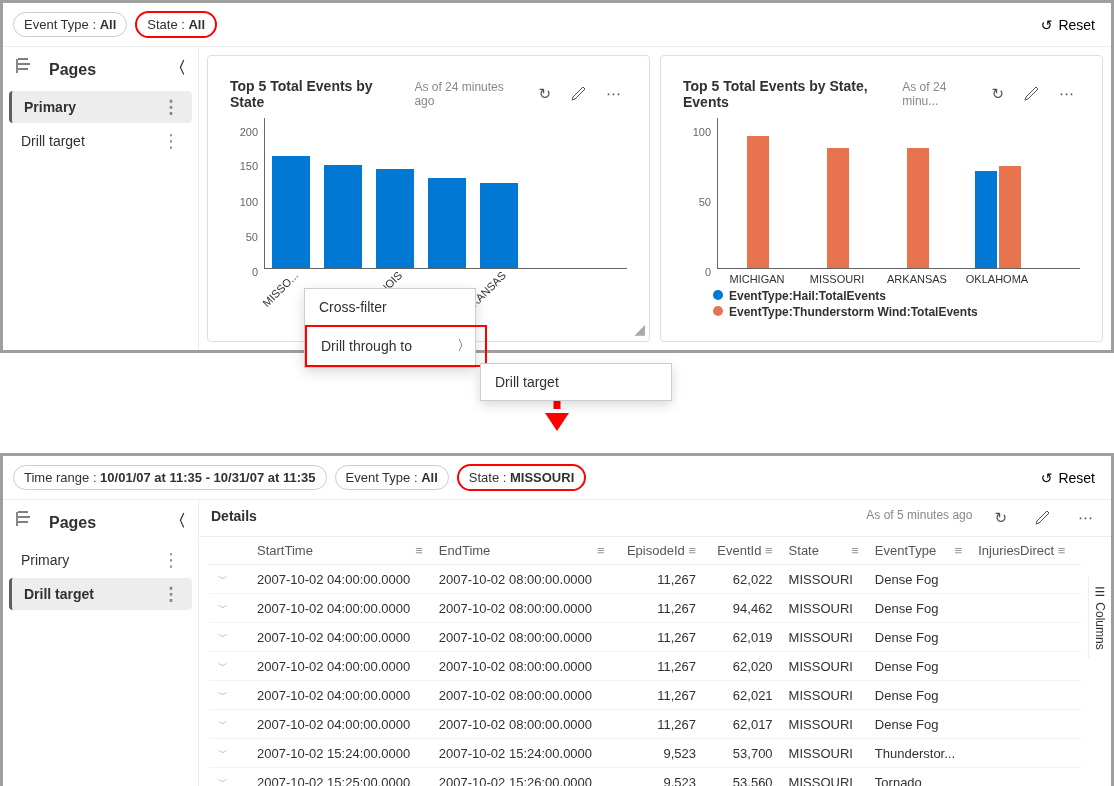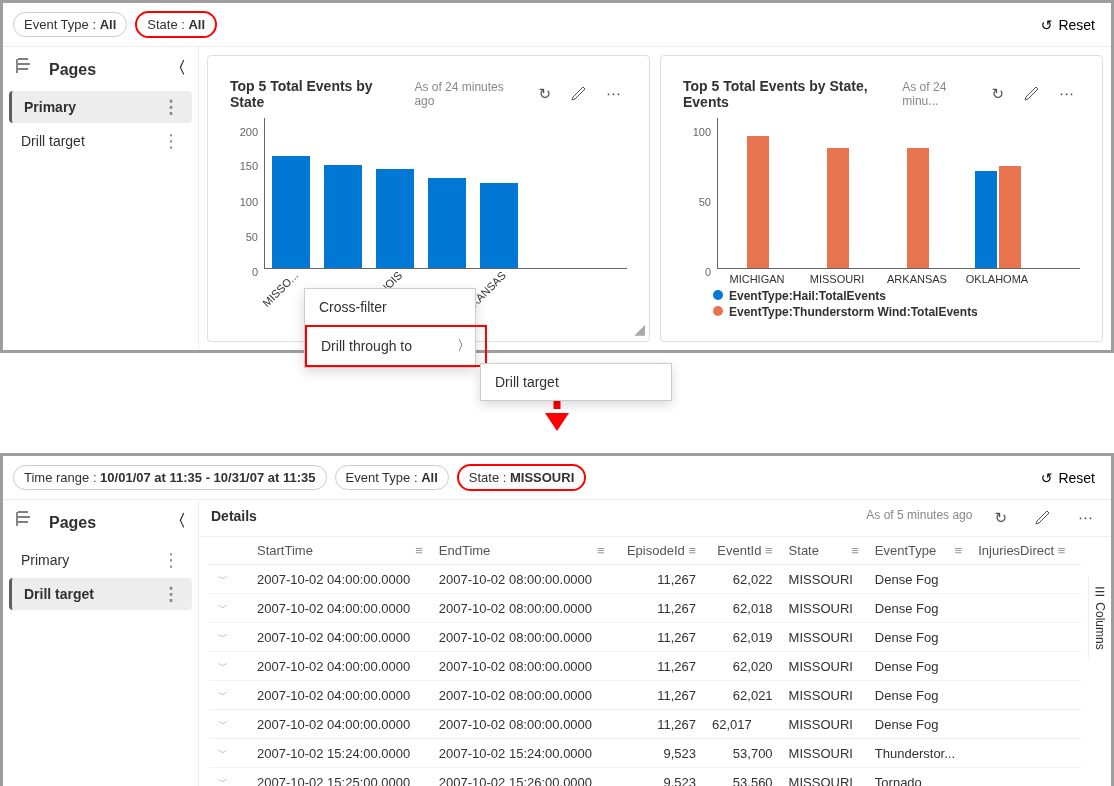--- a/index.html
+++ b/index.html
@@ -268,21 +268,21 @@
                 <td style="text-align:right">62,022</td>
                 <td>MISSOURI</td>
                 <td>Dense Fog</td>
                 <td></td>
               </tr>
               <tr>
                 <td><span class="chev">〉</span></td>
                 <td>2007-10-02 04:00:00.0000</td>
                 <td>2007-10-02 08:00:00.0000</td>
                 <td style="text-align:right">11,267</td>
-                <td style="text-align:right">62,018</td>
+                <td style="text-align:right">94,462</td>
                 <td>MISSOURI</td>
                 <td>Dense Fog</td>
                 <td></td>
               </tr>
               <tr>
                 <td><span class="chev">〉</span></td>
                 <td>2007-10-02 04:00:00.0000</td>
                 <td>2007-10-02 08:00:00.0000</td>
                 <td style="text-align:right">11,267</td>
                 <td style="text-align:right">62,019</td>
@@ -308,21 +308,21 @@
                 <td style="text-align:right">62,021</td>
                 <td>MISSOURI</td>
                 <td>Dense Fog</td>
                 <td></td>
               </tr>
               <tr>
                 <td><span class="chev">〉</span></td>
                 <td>2007-10-02 04:00:00.0000</td>
                 <td>2007-10-02 08:00:00.0000</td>
                 <td style="text-align:right">11,267</td>
-                <td style="">62,017</td>
+                <td style="text-align:right">62,017</td>
                 <td>MISSOURI</td>
                 <td>Dense Fog</td>
                 <td></td>
               </tr>
               <tr>
                 <td><span class="chev">〉</span></td>
                 <td>2007-10-02 15:24:00.0000</td>
                 <td>2007-10-02 15:24:00.0000</td>
                 <td style="text-align:right">9,523</td>
                 <td style="text-align:right">53,700</td>

